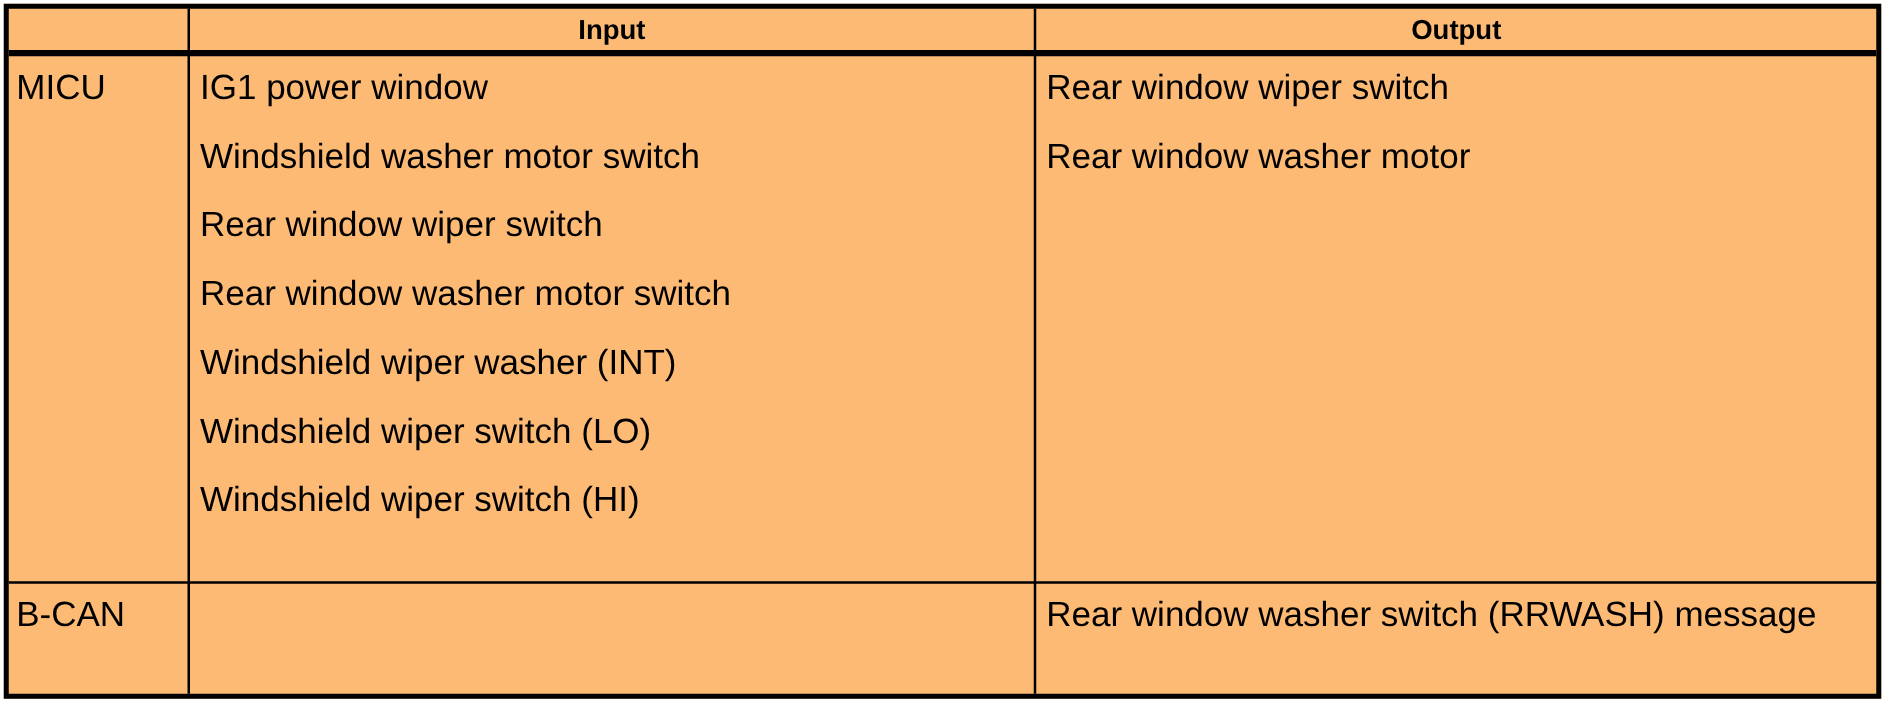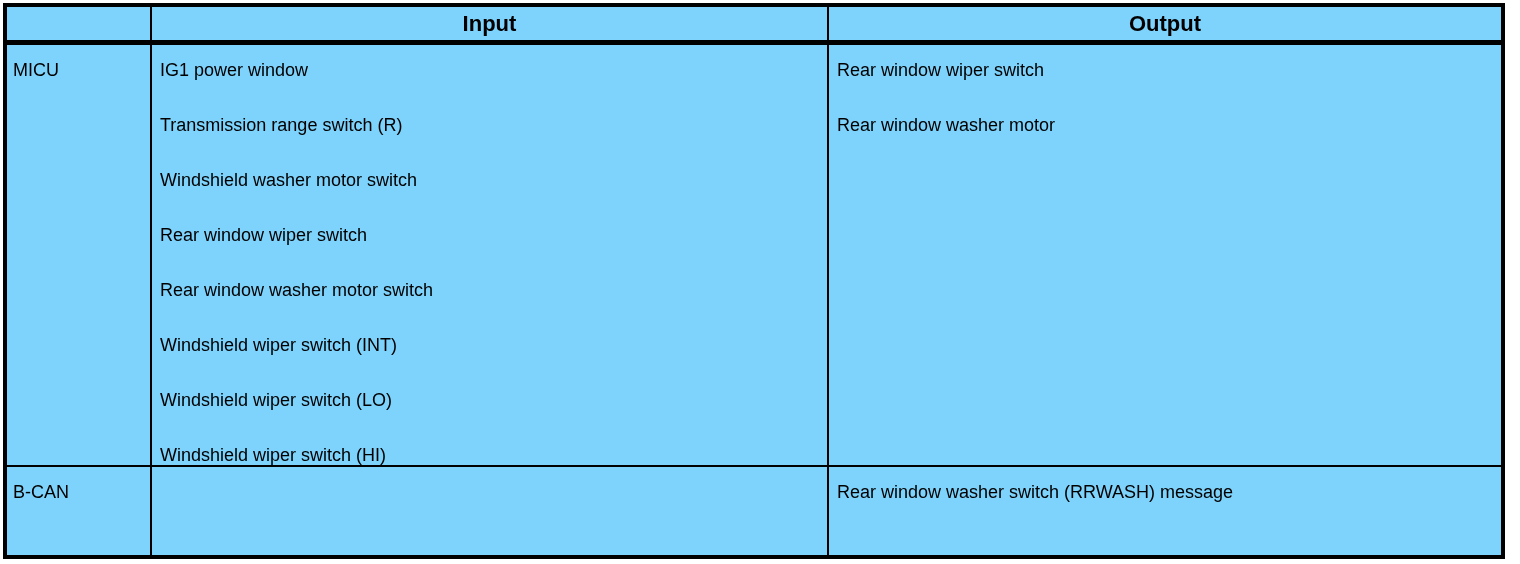--- a/index.html
+++ b/index.html
@@ -24,21 +24,21 @@
 
   
   .io-table {
     position: absolute;
     left: 3px;
     top: 3px;
     width: 1502px;
     height: 556px;
     box-sizing: border-box;
     border: 4px solid #000000;
-    background: #7dd3fc;
+    background: #fdba74;
   }
 
   
   .col-divider {
     position: absolute;
     top: 0;
     bottom: 0;
     width: 2px;
     background: #000000;
   }
@@ -91,21 +91,21 @@
     position: absolute;
     top: 0;
     bottom: 0;
     box-sizing: border-box;
   }
   .cell.label  { left: 0;     width: 143px; padding-left: 6px; }
   .cell.input  { left: 145px; width: 675px; padding-left: 8px; }
   .cell.output { left: 822px; width: 672px; padding-left: 8px; }
 
   .cell-line {
-    font-size: 18px;
+    font-size: 28px;
     line-height: 22px;
     white-space: nowrap;
   }
 
   
   .micu .cell-line       { margin-top: 33px; }
   .micu .cell-line:first-child { margin-top: 14px; }
 
   .bcan .cell-line       { margin-top: 36px; }
   .bcan .cell-line:first-child { margin-top: 14px; }
@@ -131,25 +131,24 @@
     <div class="hrule header-bottom"></div>
 
     <div class="body-row micu">
 
       <div class="cell label">
         <div class="cell-line">MICU</div>
       </div>
 
       <div class="cell input">
         <div class="cell-line">IG1 power window</div>
-        <div class="cell-line">Transmission range switch (R)</div>
         <div class="cell-line">Windshield washer motor switch</div>
         <div class="cell-line">Rear window wiper switch</div>
         <div class="cell-line">Rear window washer motor switch</div>
-        <div class="cell-line">Windshield wiper switch (INT)</div>
+        <div class="cell-line">Windshield wiper washer (INT)</div>
         <div class="cell-line">Windshield wiper switch (LO)</div>
         <div class="cell-line">Windshield wiper switch (HI)</div>
       </div>
 
       <div class="cell output">
         <div class="cell-line">Rear window wiper switch</div>
         <div class="cell-line">Rear window washer motor</div>
       </div>
 
     </div>

